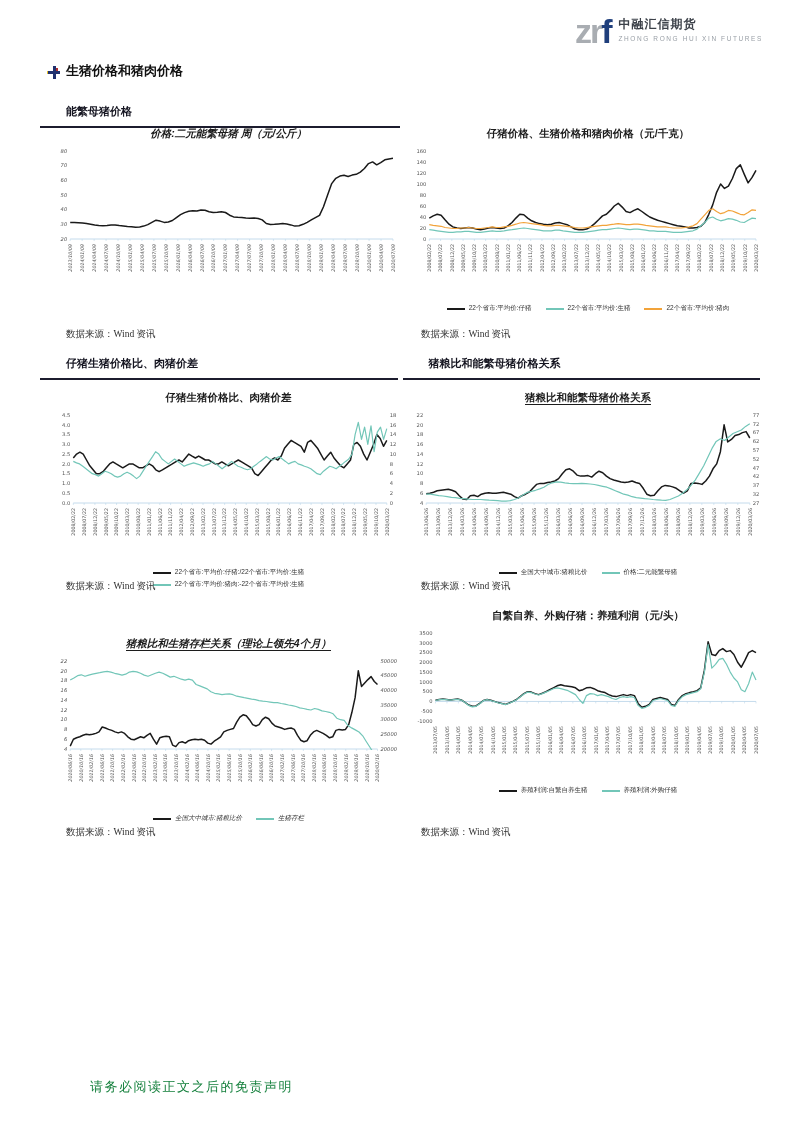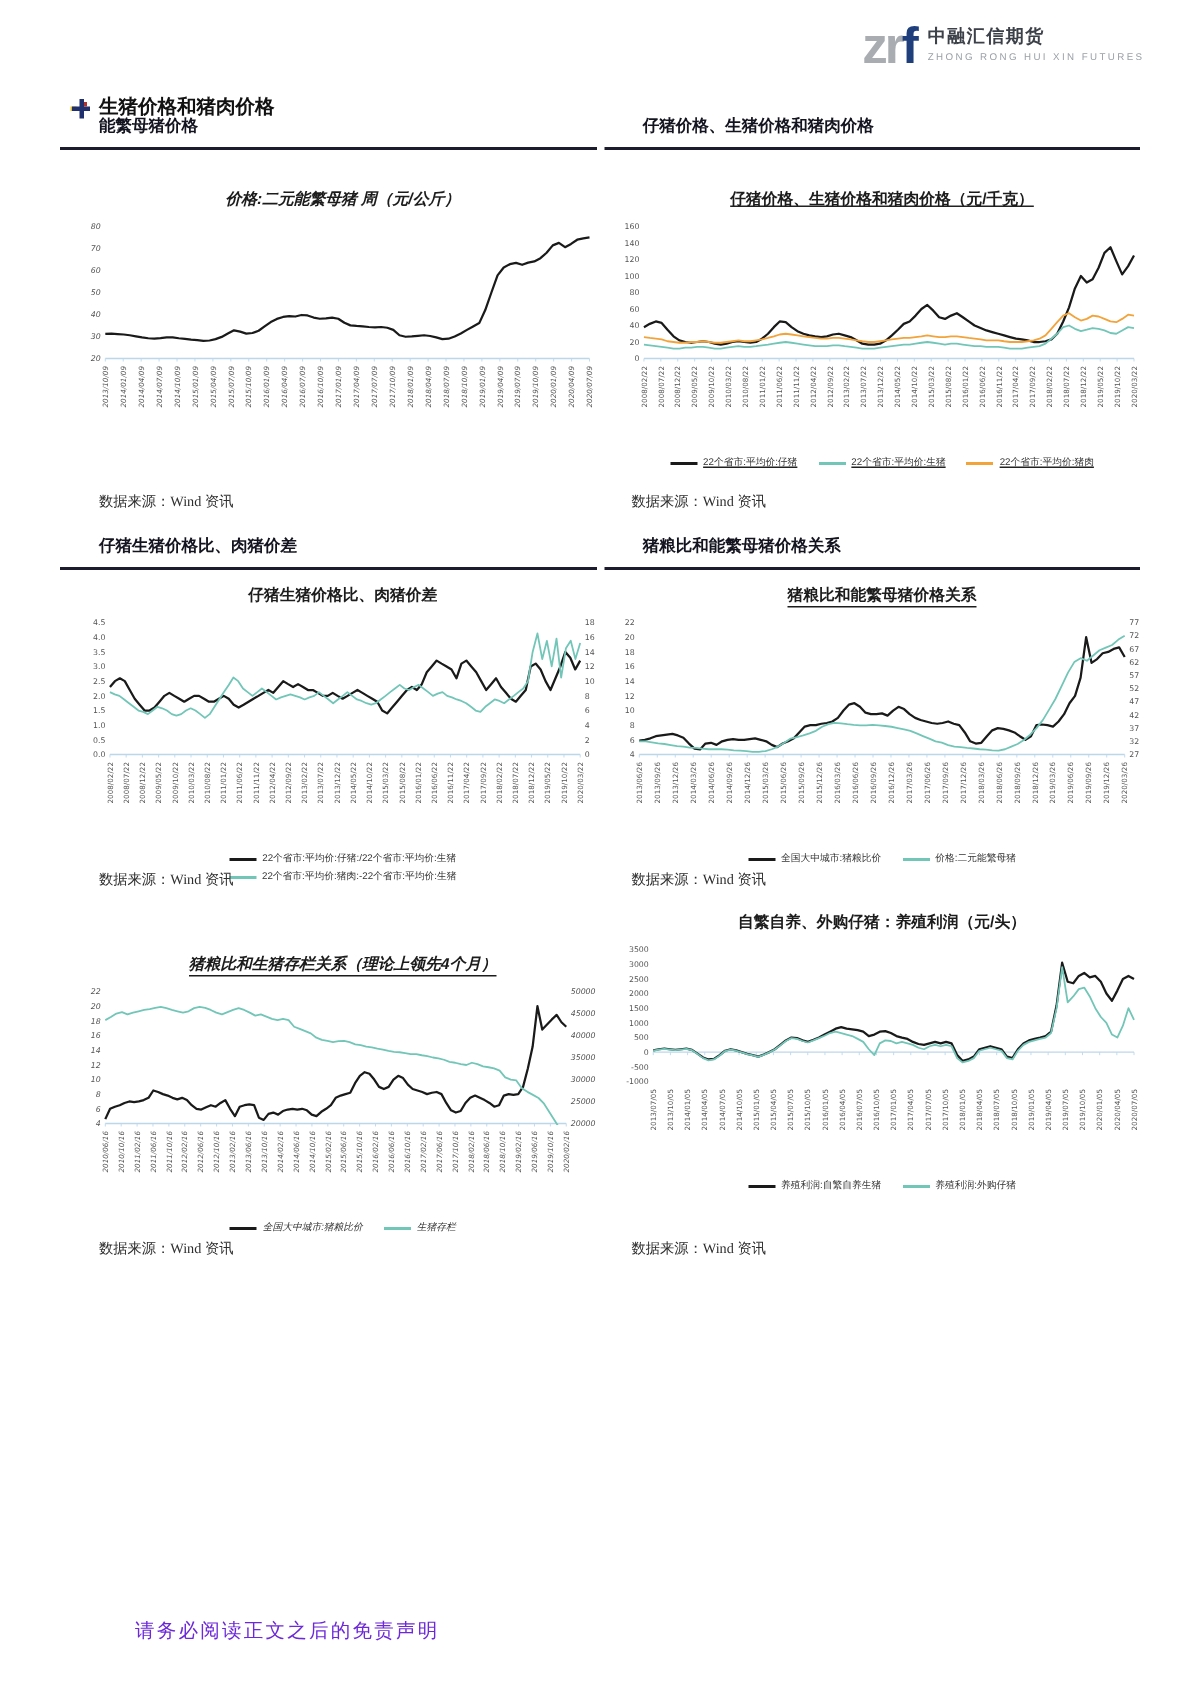--- a/index.html
+++ b/index.html
@@ -34,21 +34,21 @@
   .ctitle{text-align:center;font-size:10.5px;font-weight:bold;color:#1c1c1c;height:17px;line-height:14px;}
   .ctitle .u{border-bottom:1.2px solid #1c1c1c;padding-bottom:1px;}
   .chart svg{display:block;font-family:"DejaVu Sans",sans-serif;}
   .legend{display:flex;justify-content:center;align-items:center;gap:14px;font-size:6.5px;color:#333;margin-top:1px;}
   .legend.col{flex-direction:column;gap:3px;}
   .lg-item{display:inline-flex;align-items:center;gap:4px;white-space:nowrap;}
   .lg-sw{display:inline-block;width:18px;height:2px;}
 
   .src{position:absolute;font-size:9.5px;color:#2e2e2e;font-family:"Liberation Serif","DejaVu Serif",serif;}
 
-  .footer{position:absolute;left:90px;top:1078px;font-size:13px;color:#6d28d9;letter-spacing:1.5px;
+  .footer{position:absolute;left:90px;top:1078px;font-size:13px;color:#15803d;letter-spacing:1.5px;
           font-family:Liberation Sans, sans-serif;}
 </style>
 </head>
 <body>
 
 <div id="page">
 
   <div class="logo">
     <div class="logo-mark"><span class="logo-zr">zr</span><span class="logo-f">f</span></div>
     <div class="logo-txt">
@@ -58,23 +58,22 @@
   </div>
 
   <span class="bullet">
       <i class="b-y"></i>
       <i class="b-v"></i>
       <i class="b-h"></i>
       <i class="b-r"></i>
     </span>
   <div class="ptitle">生猪价格和猪肉价格</div>
 
-  <div class="hrow" style="top:76px;">
+  <div class="hrow" style="top:104px;">
     <div class="hcell">能繁母猪价格</div>
-    <div class="hcell">仔猪价格、生猪价格和猪肉价格</div>
   </div>
   <div class="hrow" style="top:356px;">
     <div class="hcell">仔猪生猪价格比、肉猪价差</div>
     <div class="hcell">猪粮比和能繁母猪价格关系</div>
   </div>
 
   <div class="chart" style="left:56px;top:126px;width:345px;font-style:italic;">
     <div class="ctitle"><span>价格:二元能繁母猪 周（元/公斤）</span></div>
     <svg width="345" height="160" viewBox="0 0 345 160">
         <defs>
@@ -143,21 +142,21 @@
         <line x1="313.0888888888889" y1="96" x2="313.0888888888889" y2="98" stroke="#bdd7ea" stroke-width="0.6"></line>
         <text x="314.8888888888889" y="101" text-anchor="end" font-size="4.8" fill="#555" transform="rotate(-90 314.8888888888889 101)">2020/01/09</text>
         <line x1="325.0444444444445" y1="96" x2="325.0444444444445" y2="98" stroke="#bdd7ea" stroke-width="0.6"></line>
         <text x="326.8444444444445" y="101" text-anchor="end" font-size="4.8" fill="#555" transform="rotate(-90 326.8444444444445 101)">2020/04/09</text>
         <line x1="337" y1="96" x2="337" y2="98" stroke="#bdd7ea" stroke-width="0.6"></line>
         <text x="338.8" y="101" text-anchor="end" font-size="4.8" fill="#555" transform="rotate(-90 338.8 101)">2020/07/09</text>
         <polyline points="14.2,79.6 18.3,79.4 22.4,79.7 26.5,80.0 30.5,80.5 34.6,81.2 38.7,81.9 42.8,82.5 46.9,82.8 51.0,82.4 55.1,81.9 59.1,81.9 63.2,82.5 67.3,82.9 71.4,83.4 75.5,83.8 79.6,84.3 83.7,84.0 87.7,83.1 91.8,81.6 95.9,79.4 100.0,77.2 104.1,78.1 108.2,79.4 112.3,79.0 116.4,77.5 120.4,74.6 124.5,71.7 128.6,69.6 132.7,68.3 136.8,67.7 140.9,68.0 145.0,67.0 149.0,67.3 153.1,68.7 157.2,69.5 161.3,69.2 165.4,68.7 169.5,69.5 173.6,72.2 177.6,73.9 181.7,74.3 185.8,74.6 189.9,75.0 194.0,75.3 198.1,75.0 202.2,75.5 206.2,76.9 210.3,80.5 214.4,81.5 218.5,81.3 222.6,80.9 226.7,80.5 230.8,81.0 234.8,81.9 238.9,83.1 243.0,82.8 247.1,81.3 251.2,79.3 255.3,76.9 259.4,74.6 263.5,72.4 267.5,63.7 271.6,52.0 275.7,40.6 279.8,35.3 283.9,33.1 288.0,32.3 292.1,33.5 296.1,32.1 300.2,31.3 304.3,29.1 308.4,25.5 312.5,20.6 316.6,18.9 320.7,21.8 324.7,19.6 328.8,16.8 332.9,15.9 337.0,15.3" fill="none" stroke="#1a1a1a" stroke-width="1.5" stroke-linejoin="round" clip-path="url(#cp0)"></polyline>
       </svg>
     <div class="legend"></div>
   </div>
-  <div class="chart" style="left:412px;top:126px;width:352px;text-decoration:underline;">
+  <div class="chart" style="left:412px;top:126px;width:352px;">
     <div class="ctitle"><span>仔猪价格、生猪价格和猪肉价格（元/千克）</span></div>
     <svg width="352" height="160" viewBox="0 0 352 160">
         <defs>
           <clipPath id="cp1">
             <rect x="16.3" y="0" width="328.7" height="97"></rect>
           </clipPath>
         </defs>
         <text x="14.3" y="97.8" text-anchor="end" font-size="5.2" fill="#555">0</text>
         <text x="14.3" y="86.8" text-anchor="end" font-size="5.2" fill="#555">20</text>
         <text x="14.3" y="75.8" text-anchor="end" font-size="5.2" fill="#555">40</text>

